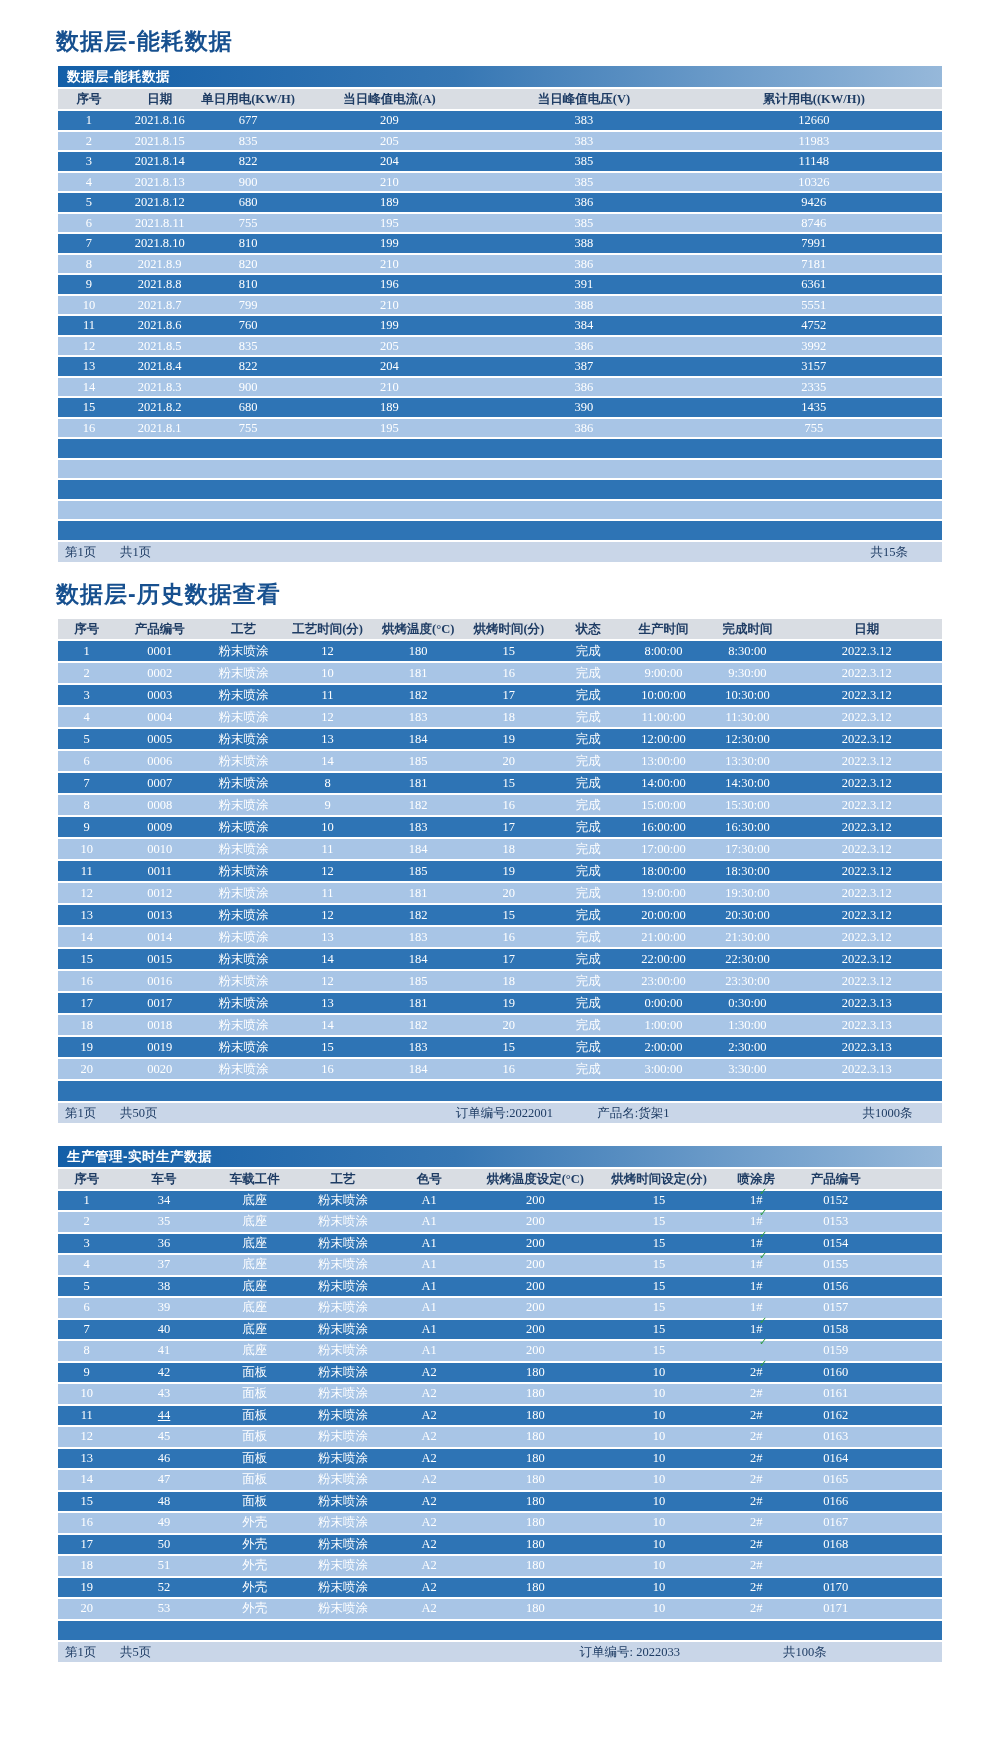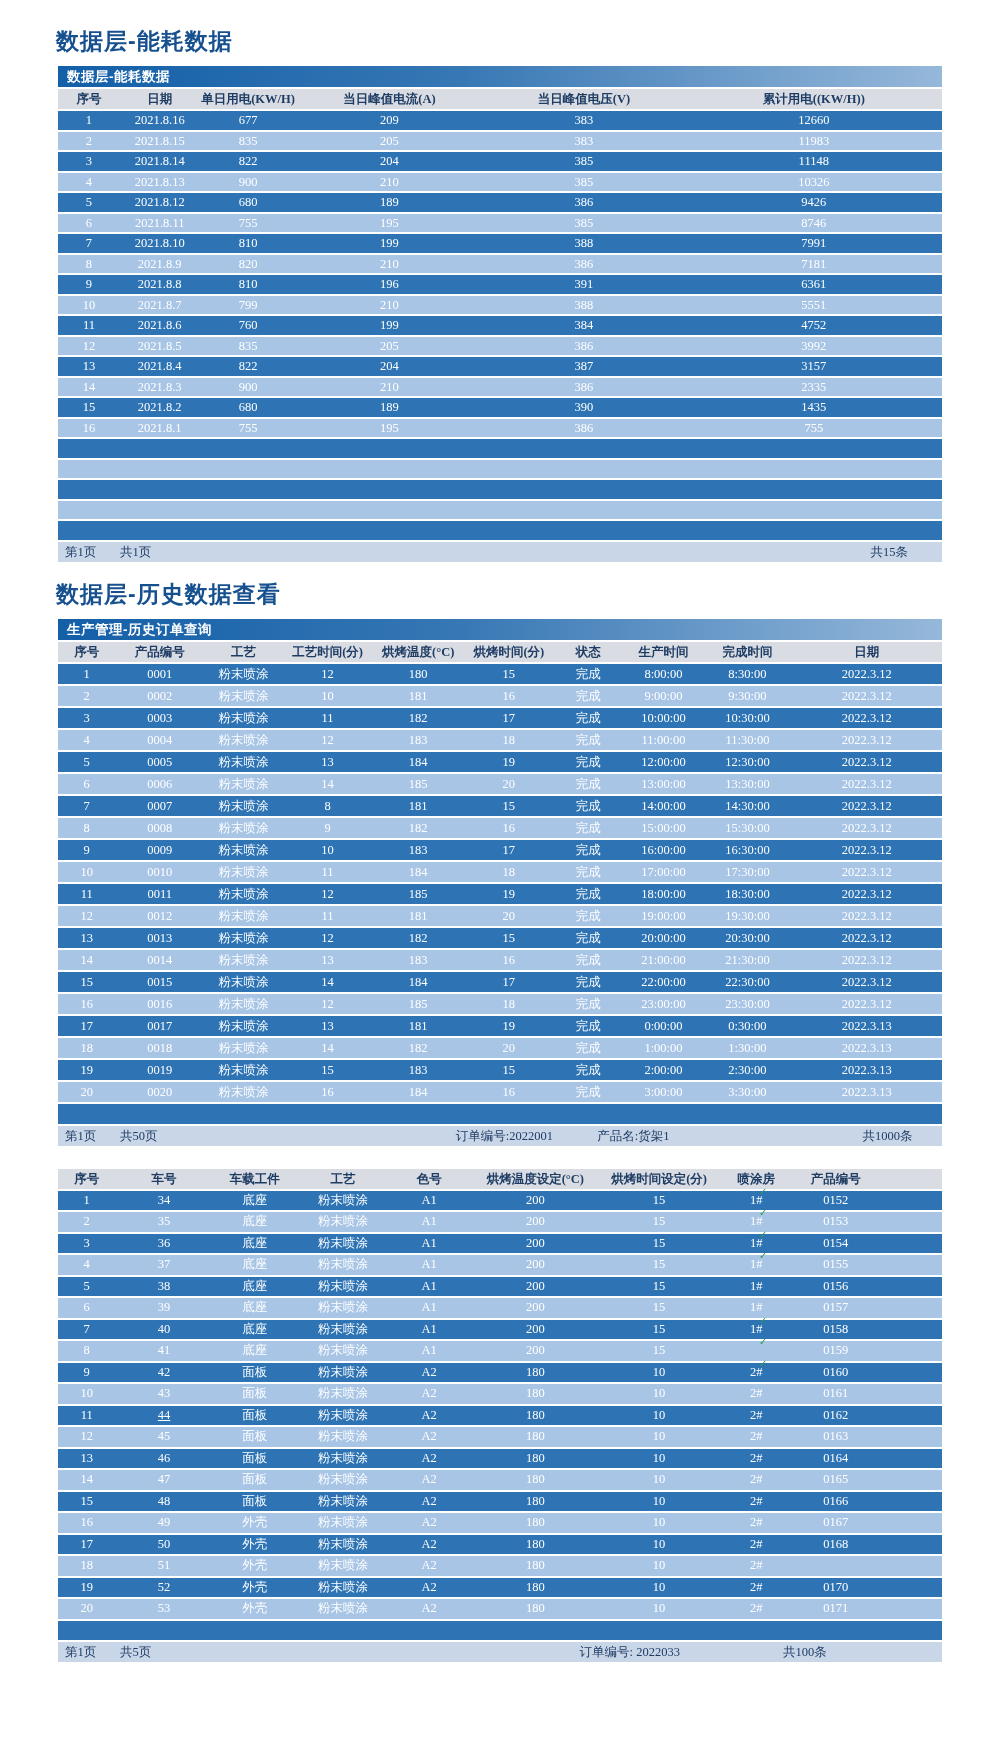--- a/index.html
+++ b/index.html
@@ -193,23 +193,20 @@
       </div>
     <div class="tfoot">
         <span class="fitem" style="left: 0.8%;">第1页</span>
         <span class="fitem" style="left: 7%;">共1页</span>
         <span class="fitem" style="left: 91%; margin-left: 8px;">共15条</span>
       </div>
   </section>
 
   <section class="panel panel-1 s1">
     <h1 class="page-title">数据层-历史数据查看</h1>
-    <div class="bar">
-      <span>生产管理-历史订单查询</span>
-    </div>
     <div class="thead">
         <span class="hcell" style="width: 6.5%;">序号</span>
         <span class="hcell" style="width: 10%;">产品编号</span>
         <span class="hcell" style="width: 9%;">工艺</span>
         <span class="hcell" style="width: 10%;">工艺时间(分)</span>
         <span class="hcell" style="width: 10.5%;">烘烤温度(°C)</span>
         <span class="hcell" style="width: 10%;">烘烤时间(分)</span>
         <span class="hcell" style="width: 8%;">状态</span>
         <span class="hcell" style="width: 9%;">生产时间</span>
         <span class="hcell" style="width: 10%;">完成时间</span>
@@ -461,20 +458,23 @@
     <div class="tfoot">
         <span class="fitem" style="left: 0.8%;">第1页</span>
         <span class="fitem" style="left: 7%;">共50页</span>
         <span class="fitem" style="left: 45%;">订单编号:2022001</span>
         <span class="fitem" style="left: 61%;">产品名:货架1</span>
         <span class="fitem" style="left: 91%;">共1000条</span>
       </div>
   </section>
 
   <section class="panel panel-2 s2">
+    <div class="bar">
+      <span>生产管理-实时生产数据</span>
+    </div>
     <div class="thead">
         <span class="hcell" style="width: 6.5%;">序号</span>
         <span class="hcell" style="width: 11%;">车号</span>
         <span class="hcell" style="width: 9.5%;">车载工件</span>
         <span class="hcell" style="width: 10.5%;">工艺</span>
         <span class="hcell" style="width: 9%;">色号</span>
         <span class="hcell" style="width: 15%;">烘烤温度设定(°C)</span>
         <span class="hcell" style="width: 13%;">烘烤时间设定(分)</span>
         <span class="hcell" style="width: 9%;">喷涂房</span>
         <span class="hcell" style="width: 9%;">产品编号</span>

